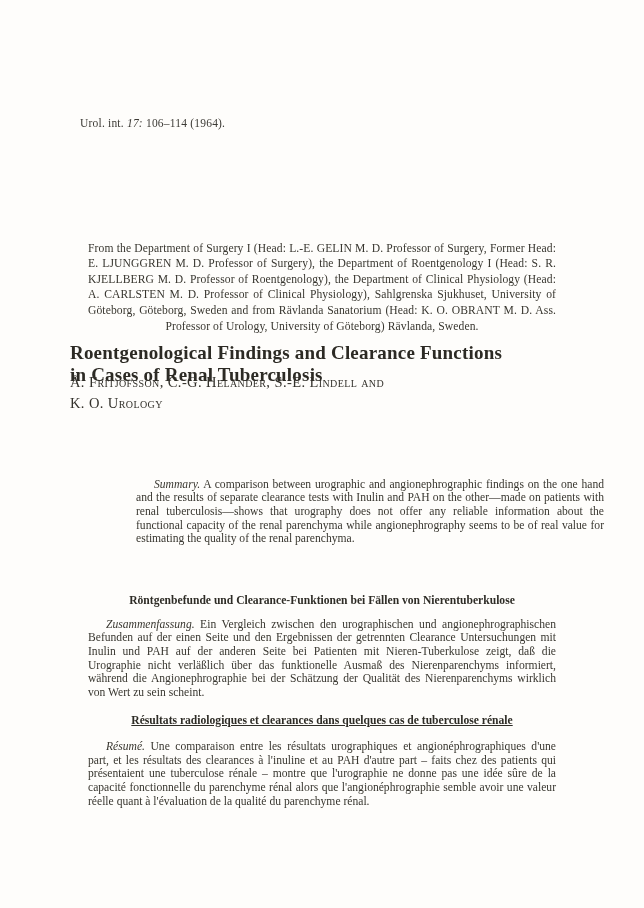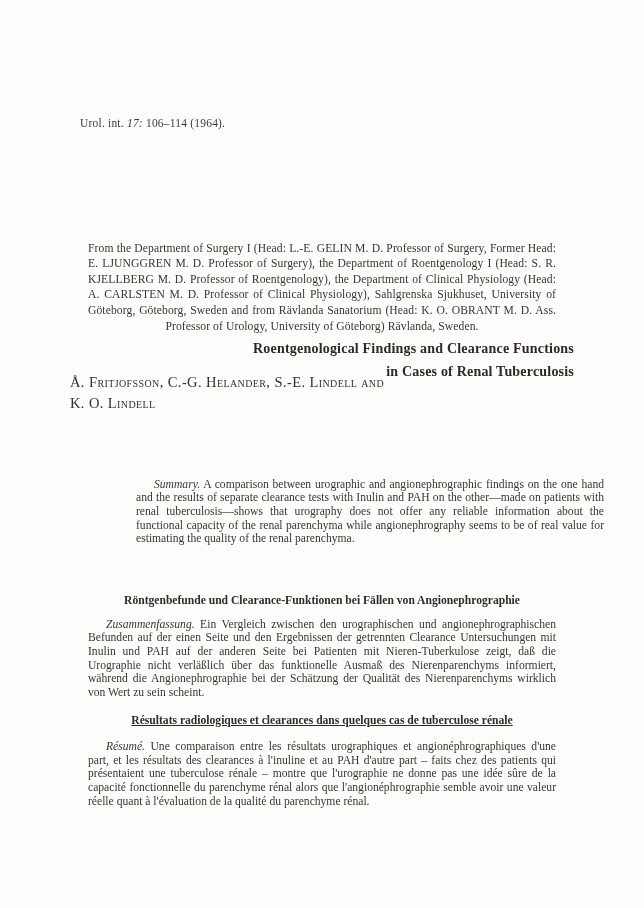--- a/index.html
+++ b/index.html
@@ -40,22 +40,22 @@
     text-align: justify;
     text-align-last: center;
     letter-spacing: 0.1px;
     color: #38362f;
   }
   .article-title {
     position: absolute;
     top: 329px;
     left: 70px;
     width: 504px;
-    text-align: right;
-    font-size: 14px;
+    text-align: left;
+    font-size: 19px;
     line-height: 22.5px;
     font-weight: bold;
     color: #2c2a24;
     letter-spacing: 0.2px;
   }
   .authors {
     position: absolute;
     top: 372px;
     left: 70px;
     width: 504px;
@@ -96,25 +96,25 @@
 <body>
 
 <div class="page">
 
   <div class="journal-ref"><span>Urol. int.</span> <span class="vol">17:</span> <span>106–114 (1964).</span></div>
 
   <p class="affiliation">From the Department of Surgery I (Head: L.-E. GELIN M. D. Professor of Surgery, Former Head: E. LJUNGGREN M. D. Professor of Surgery), the Department of Roentgenology I (Head: S. R. KJELLBERG M. D. Professor of Roentgenology), the Department of Clinical Physiology (Head: A. CARLSTEN M. D. Professor of Clinical Physiology), Sahlgrenska Sjukhuset, University of Göteborg, Göteborg, Sweden and from Rävlanda Sanatorium (Head: K. O. OBRANT M. D. Ass. Professor of Urology, University of Göteborg) Rävlanda, Sweden.</p>
 
   <h1 class="article-title"><span>Roentgenological Findings and Clearance Functions</span><br><span>in Cases of Renal Tuberculosis</span></h1>
 
-  <div class="authors"><span>Å. Fritjofsson, C.-G. Helander, S.-E. Lindell and</span><br><span>K. O. Lindell</span></div>
+  <div class="authors"><span>Å. Fritjofsson, C.-G. Helander, S.-E. Lindell and</span><br><span>K. O. Urology</span></div>
 
   <p class="abstract-para para-summary"><span class="lead">Summary.</span> <span>A comparison between urographic and angionephrographic findings on the one hand and the results of separate clearance tests with Inulin and PAH on the other—made on patients with renal tuberculosis—shows that urography does not offer any reliable information about the functional capacity of the renal parenchyma while angionephrography seems to be of real value for estimating the quality of the renal parenchyma.</span></p>
 
-  <h2 class="section-heading heading-german">Röntgenbefunde und Clearance-Funktionen bei Fällen von Angionephrographie</h2>
+  <h2 class="section-heading heading-german">Röntgenbefunde und Clearance-Funktionen bei Fällen von Nierentuberkulose</h2>
 
   <p class="abstract-para para-german"><span class="lead">Zusammenfassung.</span> <span>Ein Vergleich zwischen den urographischen und angionephrographischen Befunden auf der einen Seite und den Ergebnissen der getrennten Clearance Untersuchungen mit Inulin und PAH auf der anderen Seite bei Patienten mit Nieren-Tuberkulose zeigt, daß die Urographie nicht verläßlich über das funktionelle Ausmaß des Nierenparenchyms informiert, während die Angionephrographie bei der Schätzung der Qualität des Nierenparenchyms wirklich von Wert zu sein scheint.</span></p>
 
   <h2 class="section-heading heading-french">Résultats radiologiques et clearances dans quelques cas de tuberculose rénale</h2>
 
   <p class="abstract-para para-french"><span class="lead">Résumé.</span> <span>Une comparaison entre les résultats urographiques et angionéphrographiques d'une part, et les résultats des clearances à l'inuline et au PAH d'autre part – faits chez des patients qui présentaient une tuberculose rénale – montre que l'urographie ne donne pas une idée sûre de la capacité fonctionnelle du parenchyme rénal alors que l'angionéphrographie semble avoir une valeur réelle quant à l'évaluation de la qualité du parenchyme rénal.</span></p>
 
 </div>
 
 </body></html>

